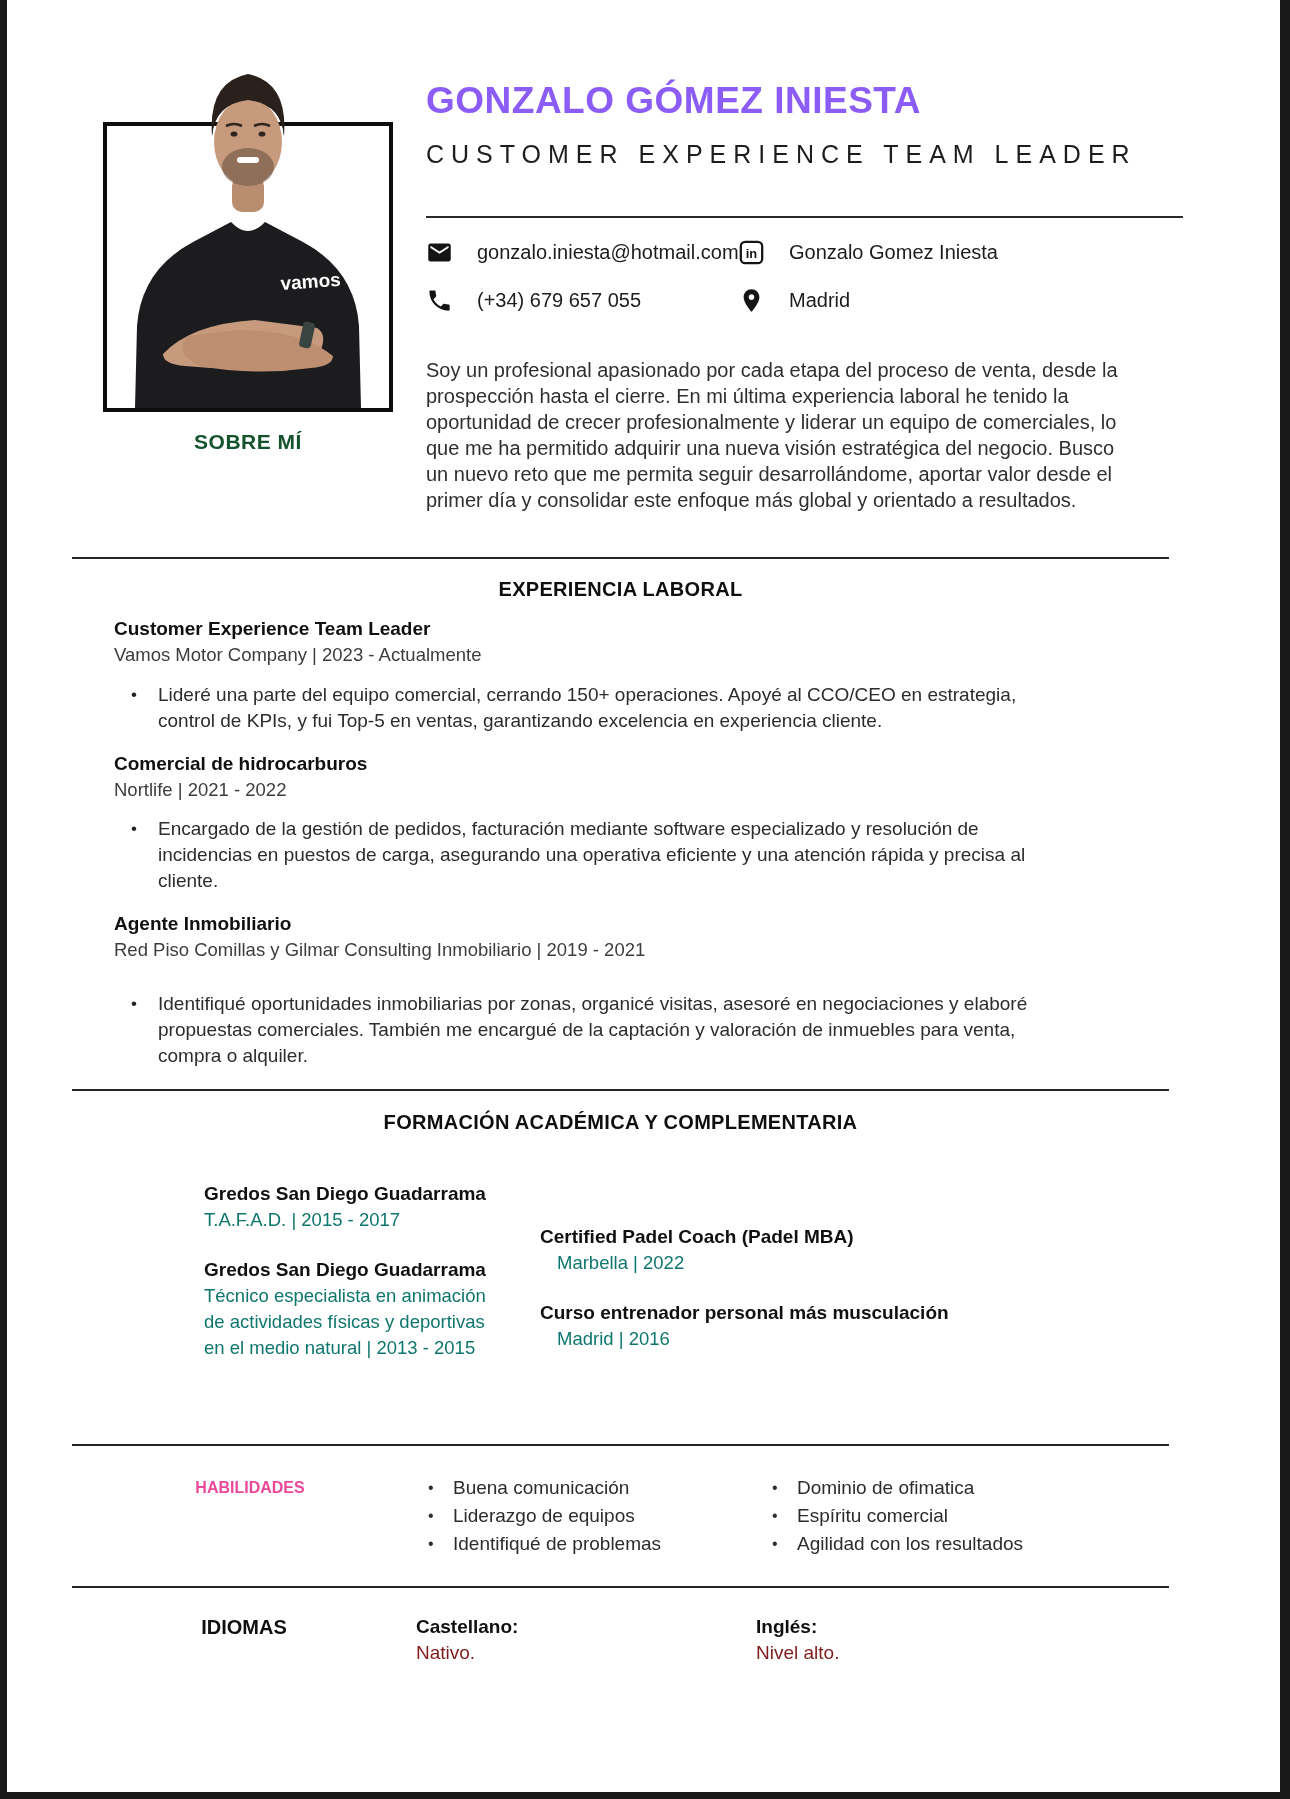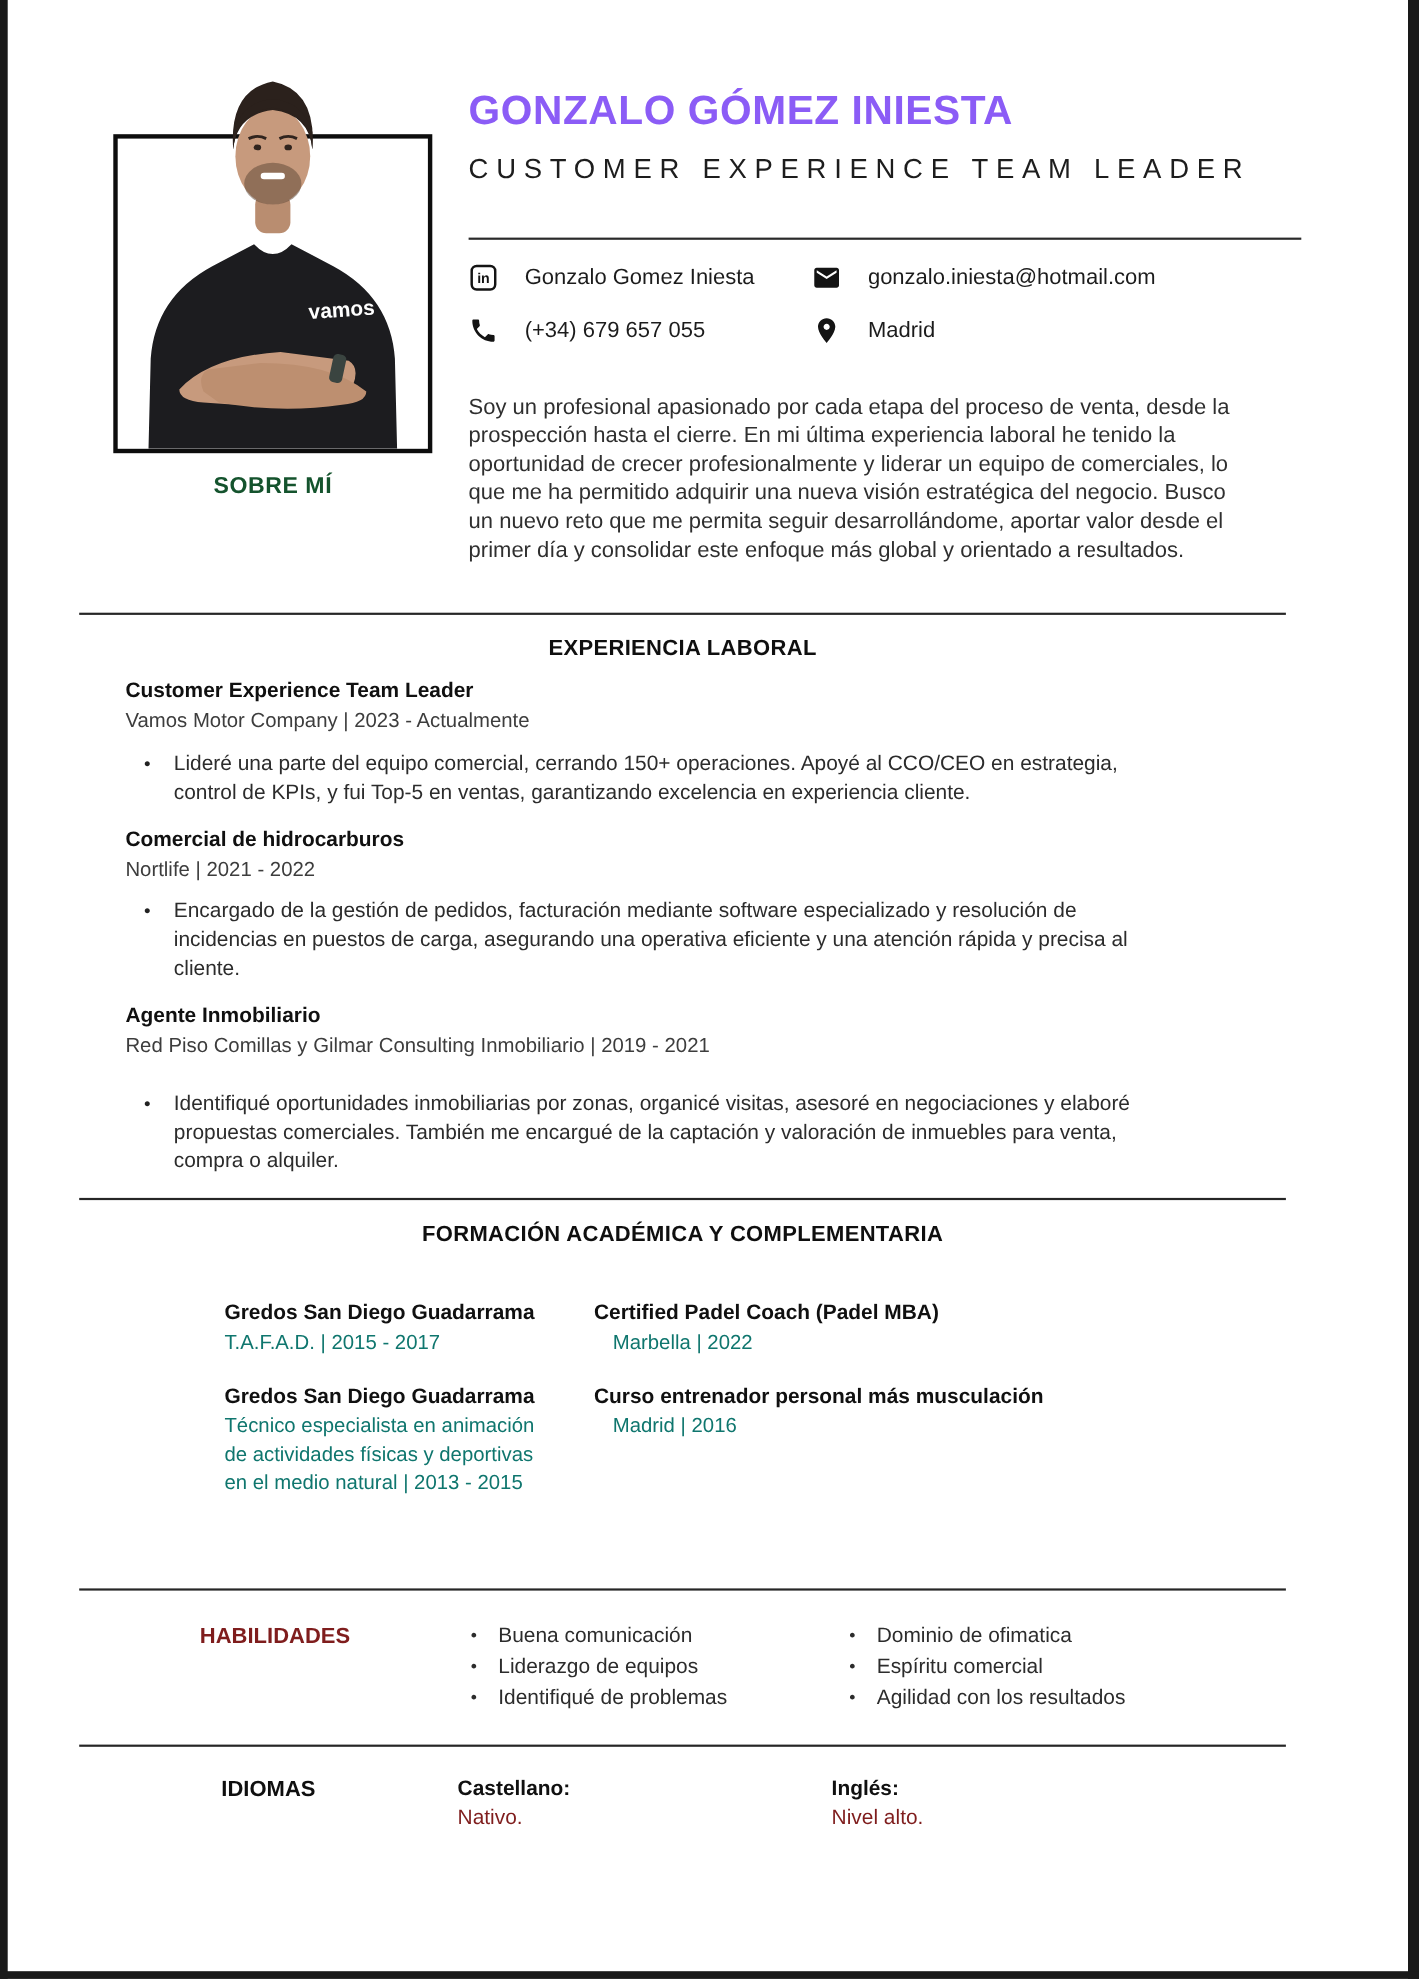--- a/index.html
+++ b/index.html
@@ -35,30 +35,30 @@
   .job-title{margin-top:14px;font-size:19px;line-height:26px;font-weight:bold;color:#101010;}
   .job-title.gap{margin-top:17px;}
   .job-meta{font-size:18.5px;line-height:26px;color:#3d3d3d;}
   .bullet{display:flex;margin-top:14px;margin-left:17px;}
   .bullet.b3{margin-top:28px;}
   .bullet .dot{flex:0 0 27px;font-size:17px;line-height:26px;color:#222;}
   .bullet .btxt{width:910px;font-size:19px;line-height:26px;color:#2c2c2c;}
 
   .edu-grid{display:flex;margin-top:46px;padding-bottom:60px;}
   .edu-left{width:468px;padding-left:132px;box-sizing:border-box;}
-  .edu-right{width:497px;}
+  .edu-right{width:497px;margin-top:43px;}
   .edu-title{font-size:19px;line-height:26px;font-weight:bold;color:#101010;}
   .edu-detail{font-size:18.5px;line-height:26px;color:#0f766e;}
   .edu-detail.ind{padding-left:17px;}
   .edu-entry2{margin-top:24px;}
   .edu-entry3{margin-top:32px;}
   .edu-left .edu-detail{width:300px;}
 
   .row-flex{display:flex;margin-top:28px;padding-bottom:30px;}
-  .row-label{width:356px;text-align:center;font-size:20px;font-weight:bold;color:#7f1d1d;line-height:28px;}
+  .row-label{width:356px;text-align:center;font-size:16px;font-weight:bold;color:#ec4899;line-height:28px;}
   .skill-col1{width:344px;}
   .skill-item{display:flex;font-size:19px;line-height:28px;color:#2c2c2c;}
   .skill-item .dot{flex:0 0 25px;font-size:16px;}
   .lang-flex{display:flex;margin-top:26px;padding-bottom:30px;}
   .lang-label{width:344px;text-align:center;font-size:20px;font-weight:bold;color:#0f0f0f;line-height:26px;}
   .lang-col1{width:340px;}
   .lang-name{font-size:19px;line-height:26px;font-weight:bold;color:#101010;}
   .lang-level{font-size:19px;line-height:26px;color:#7f1d1d;}
 </style>
 </head>
@@ -100,33 +100,33 @@
   <div class="sobre-mi">SOBRE MÍ</div>
 
   <div class="head-col">
     <div class="name">GONZALO GÓMEZ INIESTA</div>
     <div class="role">CUSTOMER EXPERIENCE TEAM LEADER</div>
     <div class="head-rule"></div>
     <div class="contact">
       <div class="c-item">
         <span class="ic">
           <svg viewBox="0 0 24 24">
+              <path d="M20 4H4C2.9 4 2 4.9 2 6v12c0 1.1.9 2 2 2h16c1.1 0 2-.9 2-2V6c0-1.1-.9-2-2-2zm0 4l-8 5-8-5V6l8 5 8-5v2z"></path>
+            </svg>
+        </span>
+        <span>gonzalo.iniesta@hotmail.com</span>
+      </div>
+      <div class="c-item">
+        <span class="ic">
+          <svg viewBox="0 0 24 24">
               <rect x="2.5" y="2.5" width="19" height="19" rx="4" fill="none" stroke="#141414" stroke-width="2"></rect>
               <text x="12" y="16.6" text-anchor="middle" font-size="11.5" font-weight="bold" fill="#141414" font-family="Liberation Sans, sans-serif">in</text>
             </svg>
         </span>
         <span>Gonzalo Gomez Iniesta</span>
-      </div>
-      <div class="c-item">
-        <span class="ic">
-          <svg viewBox="0 0 24 24">
-              <path d="M20 4H4C2.9 4 2 4.9 2 6v12c0 1.1.9 2 2 2h16c1.1 0 2-.9 2-2V6c0-1.1-.9-2-2-2zm0 4l-8 5-8-5V6l8 5 8-5v2z"></path>
-            </svg>
-        </span>
-        <span>gonzalo.iniesta@hotmail.com</span>
       </div>
       <div class="c-item">
         <span class="ic">
           <svg viewBox="0 0 24 24">
               <path d="M6.62 10.79c1.44 2.83 3.76 5.14 6.59 6.59l2.2-2.21c.27-.27.67-.36 1.02-.24 1.12.37 2.33.57 3.57.57.55 0 1 .45 1 1V20c0 .55-.45 1-1 1-9.39 0-17-7.61-17-17 0-.55.45-1 1-1h3.5c.55 0 1 .45 1 1 0 1.25.2 2.45.57 3.57.11.35.03.74-.25 1.02l-2.2 2.2z"></path>
             </svg>
         </span>
         <span>(+34) 679 657 055</span>
       </div>
       <div class="c-item">

